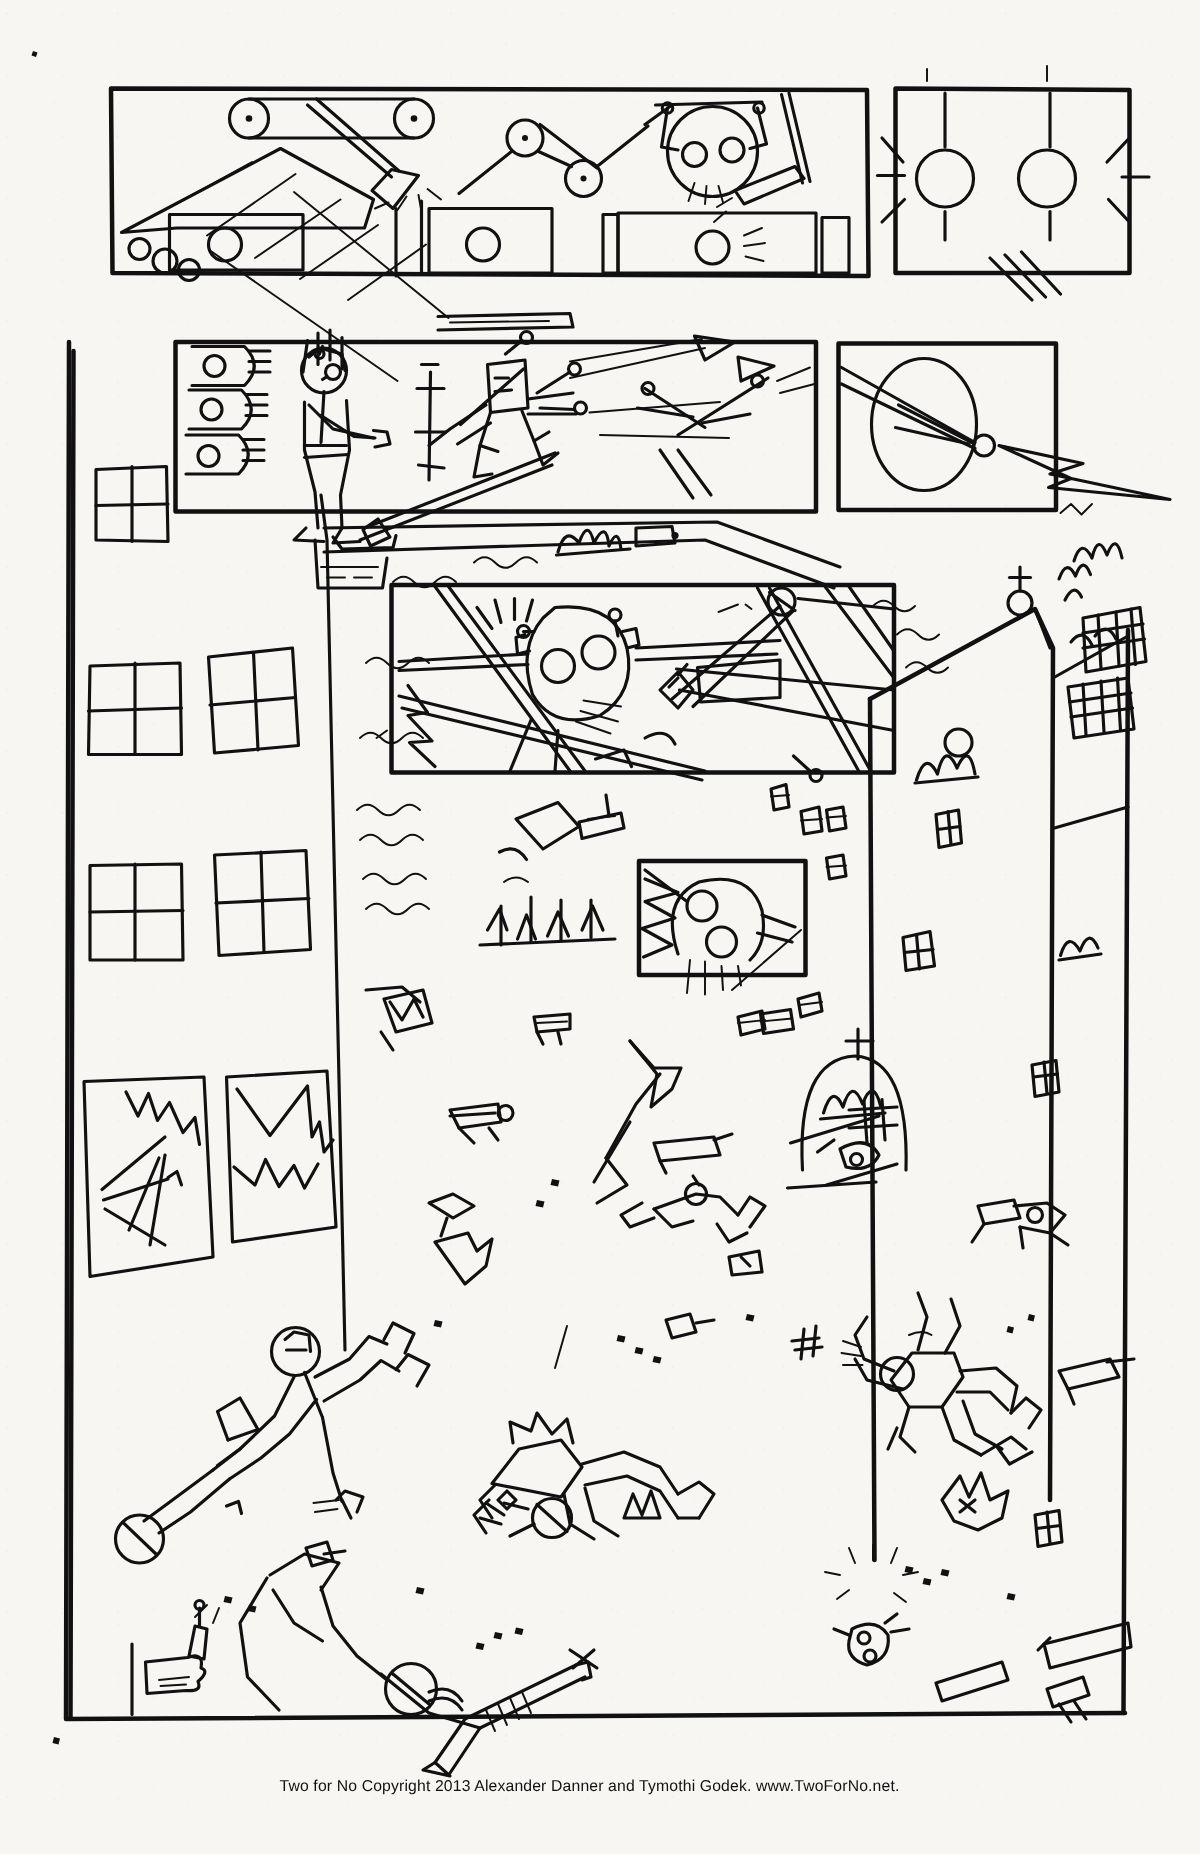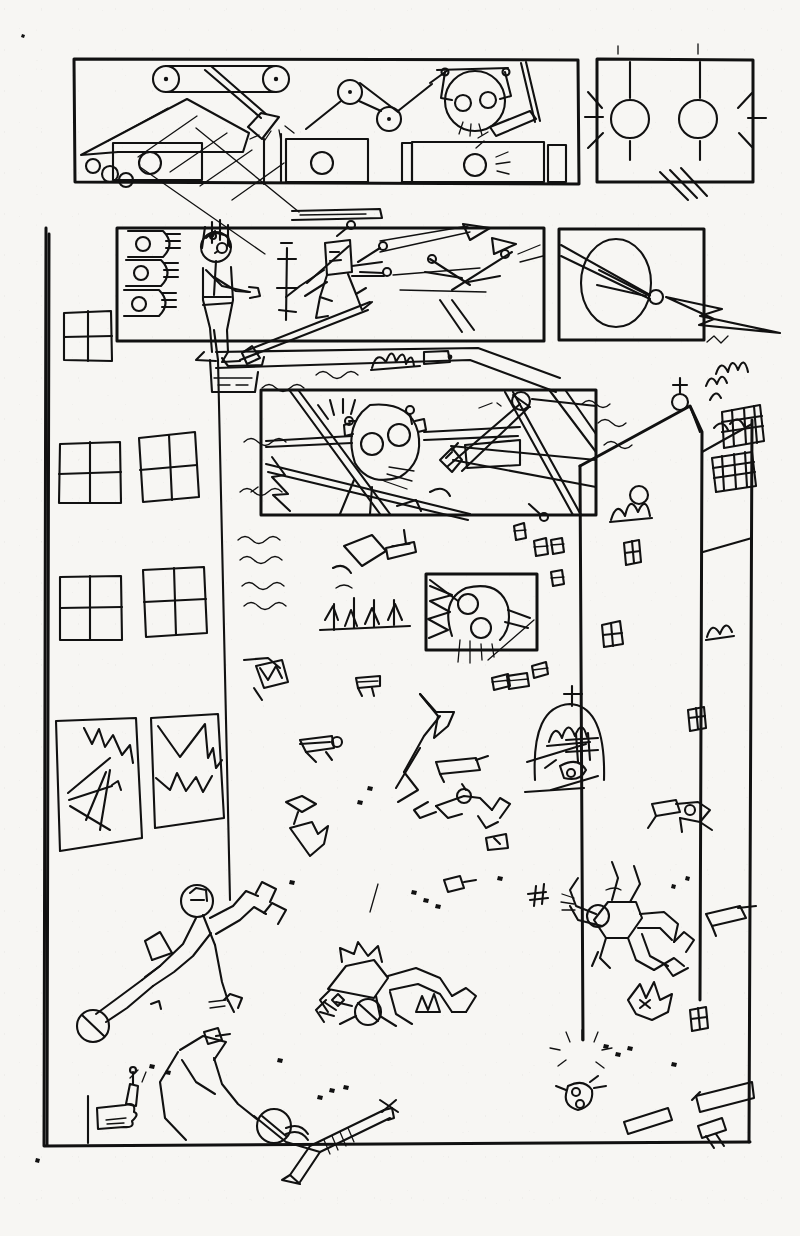--- a/index.html
+++ b/index.html
@@ -707,13 +707,14 @@
     <g>
       <path class="ink-f" d="M36 1158 l4 1 -1 4 -4 -1z"></path>
       <path class="ink-f" d="M22 34 l3 1 -1 3 -3 -1z"></path>
       <path class="ink-t" d="M618 46 L618 54"></path>
       <path class="ink-t" d="M698 44 L698 54"></path>
     </g>
   </svg>
 
   <div id="paper-grain"></div>
 
+  <div id="credit-line">Two for No Copyright 2013 Alexander Danner and Tymothi Godek. www.TwoForNo.net.</div>
 </div>
 
 </body></html>

